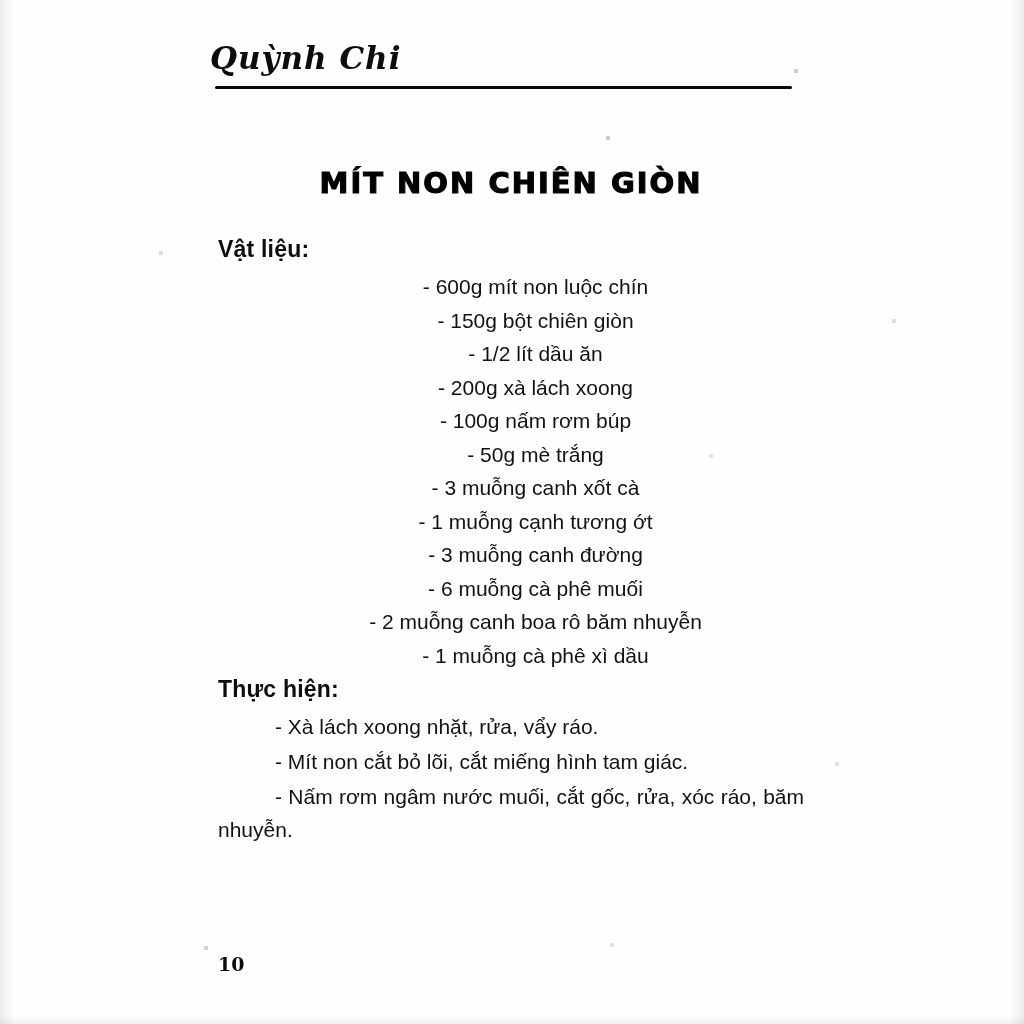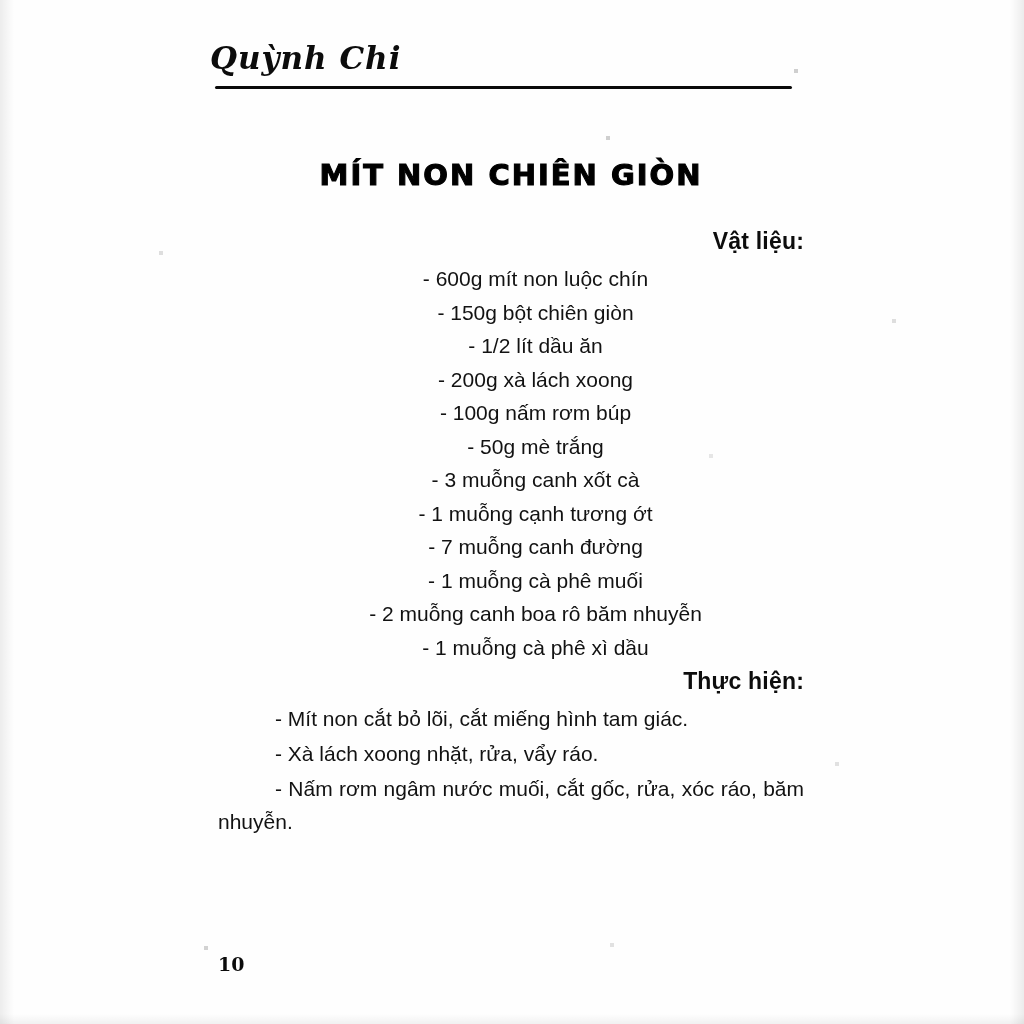--- a/index.html
+++ b/index.html
@@ -49,38 +49,37 @@
     font-style:italic;font-weight:bold;
     font-size:31px;letter-spacing:1px;color:#0c0c0c;
   }
   .rule{
     position:absolute;left:215px;top:86px;
     width:577px;height:3px;background:#0a0a0a;
     border-radius:2px;
   }
 
   .content{
-    position:absolute;left:218px;top:158px;width:586px;
+    position:absolute;left:218px;top:166px;width:586px;
   }
   h1.title{
     margin:0 0 36px 0;
     text-align:center;
     font-family:"DejaVu Sans", sans-serif;
     font-size:29px;line-height:34px;
     font-weight:bold;
     letter-spacing:2px;
     color:#000;
     -webkit-text-stroke:1.1px #000;
   }
   h2.sect{
     margin:0 0 8px 0;
     font-size:23px;line-height:26px;
     font-weight:bold;color:#0d0d0d;
     letter-spacing:.2px;
-    text-align:right;
   }
   h2.sect-2{margin-top:4px;}
   ul.ing-list{
     list-style:none;margin:0;padding:0 0 0 49px;text-align:center;
   }
   ul.ing-list li{
     font-size:21px;line-height:33.5px;
     white-space:nowrap;color:#121212;
   }
   .steps p{
@@ -114,28 +113,28 @@
     <h2 class="sect">Vật liệu:</h2>
     <ul class="ing-list">
       <li>- 600g mít non luộc chín</li>
       <li>- 150g bột chiên giòn</li>
       <li>- 1/2 lít dầu ăn</li>
       <li>- 200g xà lách xoong</li>
       <li>- 100g nấm rơm búp</li>
       <li>- 50g mè trắng</li>
       <li>- 3 muỗng canh xốt cà</li>
       <li>- 1 muỗng cạnh tương ớt</li>
-      <li>- 7 muỗng canh đường</li>
-      <li>- 1 muỗng cà phê muối</li>
+      <li>- 3 muỗng canh đường</li>
+      <li>- 6 muỗng cà phê muối</li>
       <li>- 2 muỗng canh boa rô băm nhuyễn</li>
       <li>- 1 muỗng cà phê xì dầu</li>
     </ul>
 
     <h2 class="sect sect-2">Thực hiện:</h2>
     <div class="steps">
+      <p>- Xà lách xoong nhặt, rửa, vẩy ráo.</p>
       <p>- Mít non cắt bỏ lõi, cắt miếng hình tam giác.</p>
-      <p>- Xà lách xoong nhặt, rửa, vẩy ráo.</p>
       <p>- Nấm rơm ngâm nước muối, cắt gốc, rửa, xóc ráo, băm nhuyễn.</p>
     </div>
   </div>
 
   <div class="pageno">10</div>
 </div>
 
 </body></html>

